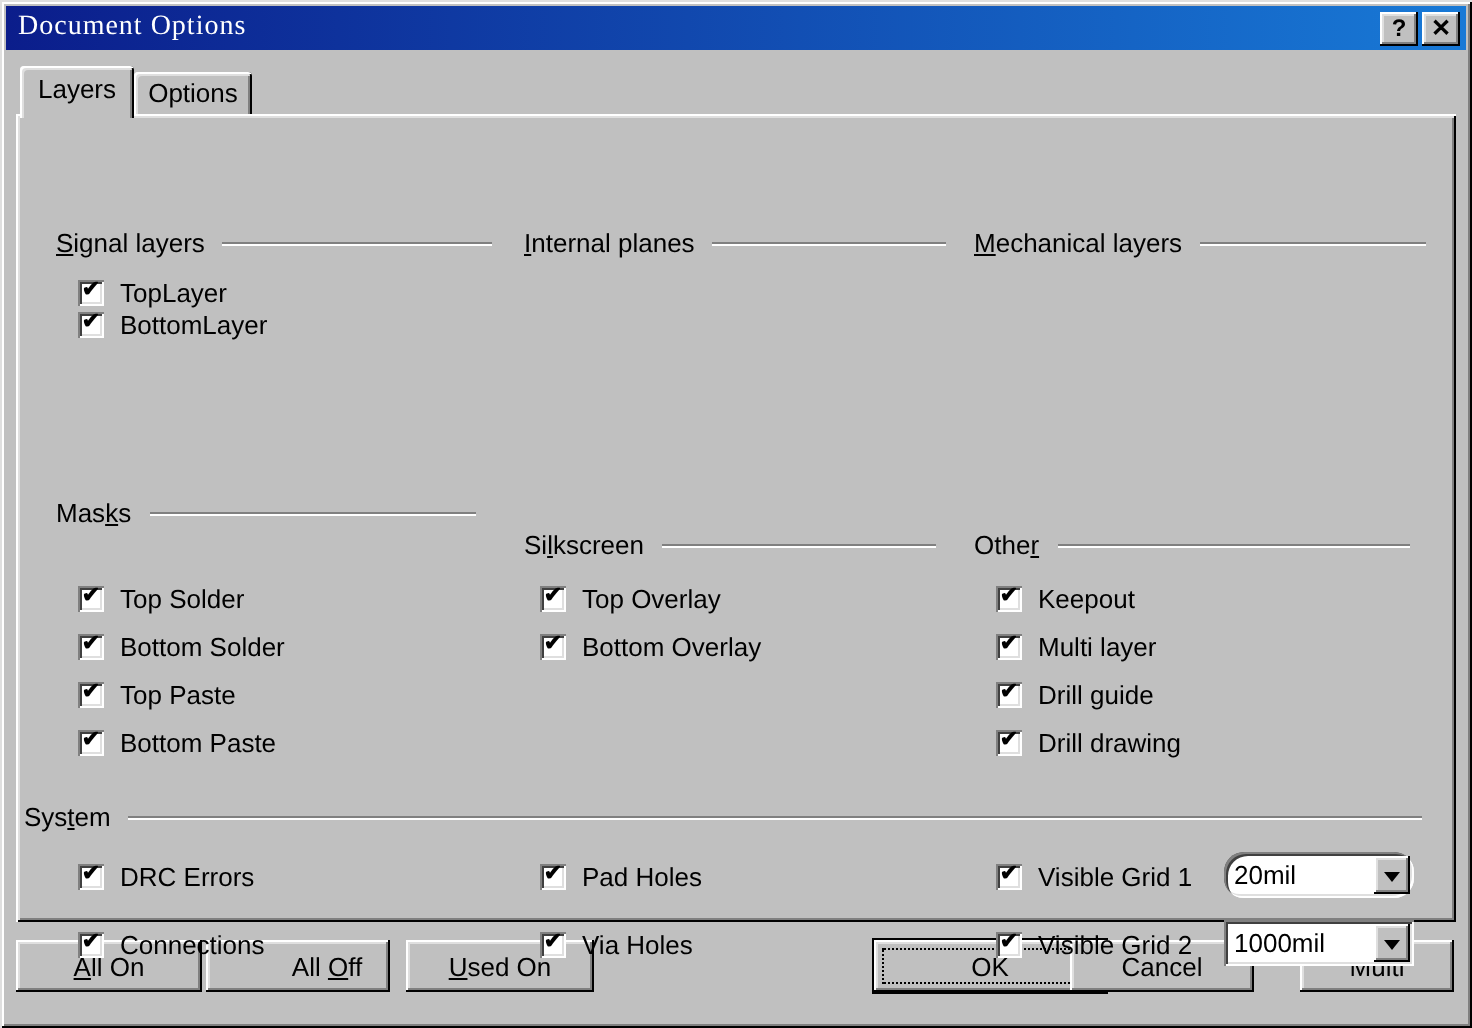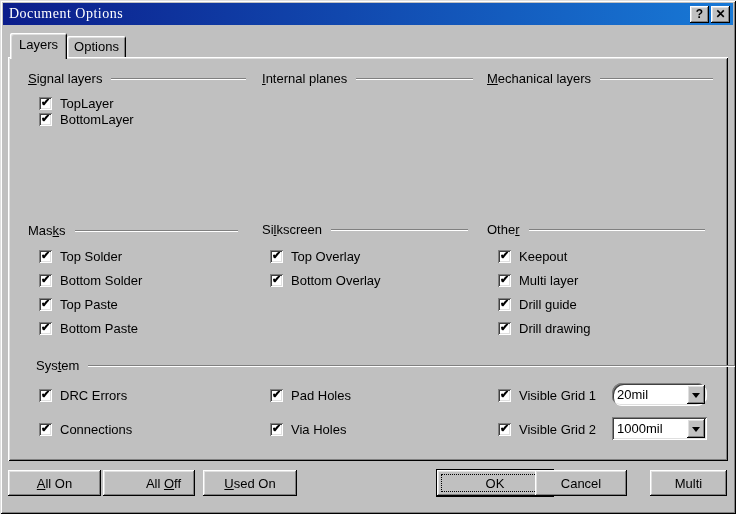--- a/index.html
+++ b/index.html
@@ -32,21 +32,21 @@
     font-size:13px; white-space:nowrap;
     box-shadow: inset 1px 1px #fff, inset -1px 0 #000, inset 2px 2px #dfdfdf, inset -2px 0 #808080;
     border-top-left-radius:2px; border-top-right-radius:2px;
   }
   .tab.active   { left:10px; top:33px; width:57px; height:26px; z-index:2; padding-bottom:3px; }
   .tab.inactive { left:67px; top:36px; width:59px; height:21px; z-index:2; }
   .tab-page {
     position:absolute; left:8px; top:57px; width:720px; height:404px; background:#c0c0c0; z-index:1;
     box-shadow: inset 1px 1px #fff, inset -1px -1px #000, inset 2px 2px #dfdfdf, inset -2px -2px #808080;
   }
-  .content { position:absolute; inset:0; z-index:2; }
+  .content { position:absolute; inset:0; z-index:2;margin-top:43px; }
   .sect { position:absolute; display:flex; align-items:center; height:16px; font-size:13px; white-space:nowrap; color:#000; }
   .sect .rule { flex:1; height:0; border-top:1px solid #808080; border-bottom:1px solid #fff; margin-left:9px; margin-top:1px; }
   .check { position:absolute; display:flex; align-items:center; height:16px; font-size:13px; white-space:nowrap; color:#000; }
   .check .box {
     width:13px; height:13px; background:#fff; flex:0 0 13px;
     box-shadow: inset 1px 1px #808080, inset -1px -1px #fff, inset 2px 2px #404040, inset -2px -2px #dfdfdf;
     display:flex; align-items:center; justify-content:center; margin-right:8px;
   }
   .check .mark { font-size:11px; font-weight:bold; line-height:1; margin-top:-1px; }
   .combo {
@@ -115,21 +115,21 @@
         </span>
       <span>TopLayer</span>
     </div>
     <div class="check" style="left:39px; top:111px;">
       <span class="box">
           <span class="mark">✔</span>
         </span>
       <span>BottomLayer</span>
     </div>
 
-    <div class="sect" style="left:28px; top:222px; width:210px;">
+    <div class="sect" style="left:28px; top:205px; width:210px;">
       <span><span>Mas</span><u>k</u><span>s</span></span>
       <div class="rule"></div>
     </div>
     <div class="sect" style="left:262px; top:221px; width:206px;">
       <span><span>Si</span><u>l</u><span>kscreen</span></span>
       <div class="rule"></div>
     </div>
     <div class="sect" style="left:487px; top:221px; width:218px;">
       <span><span>Othe</span><u>r</u><span></span></span>
       <div class="rule"></div>
@@ -191,21 +191,21 @@
         </span>
       <span>Drill guide</span>
     </div>
     <div class="check" style="left:498px; top:320px;">
       <span class="box">
           <span class="mark">✔</span>
         </span>
       <span>Drill drawing</span>
     </div>
 
-    <div class="sect" style="left:36px; top:357px; width:699px;text-align:center;">
+    <div class="sect" style="left:12px; top:357px; width:699px;text-align:center;">
       <span><span>Sys</span><u>t</u><span>em</span></span>
       <div class="rule"></div>
     </div>
 
     <div class="check" style="left:39px; top:387px;">
       <span class="box">
           <span class="mark">✔</span>
         </span>
       <span>DRC Errors</span>
     </div>

